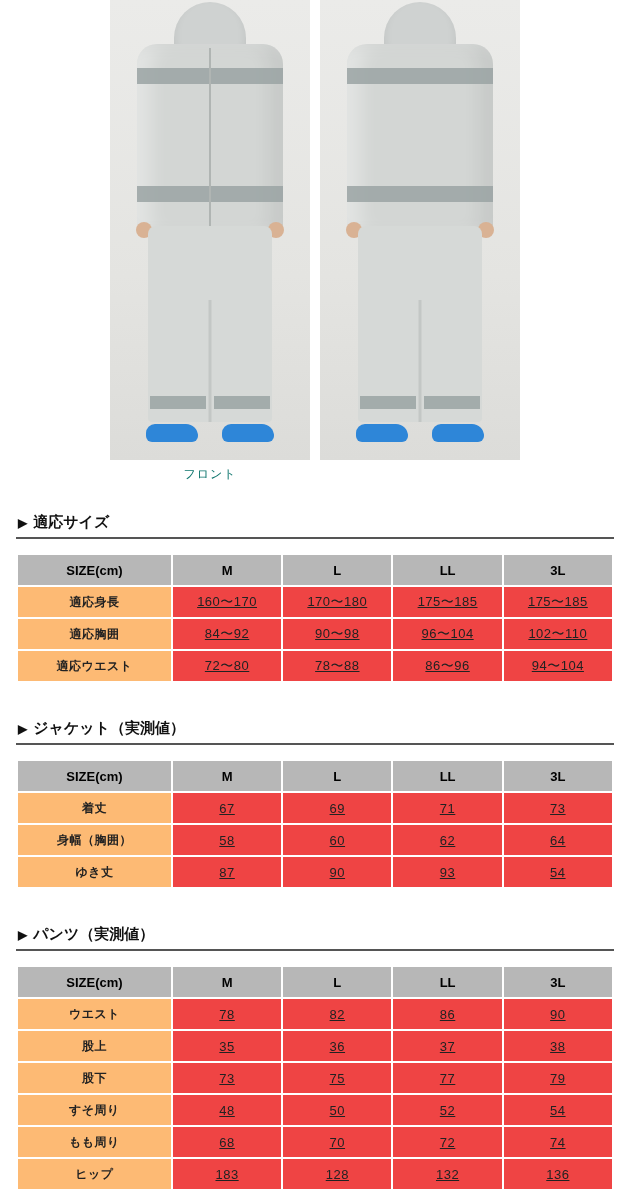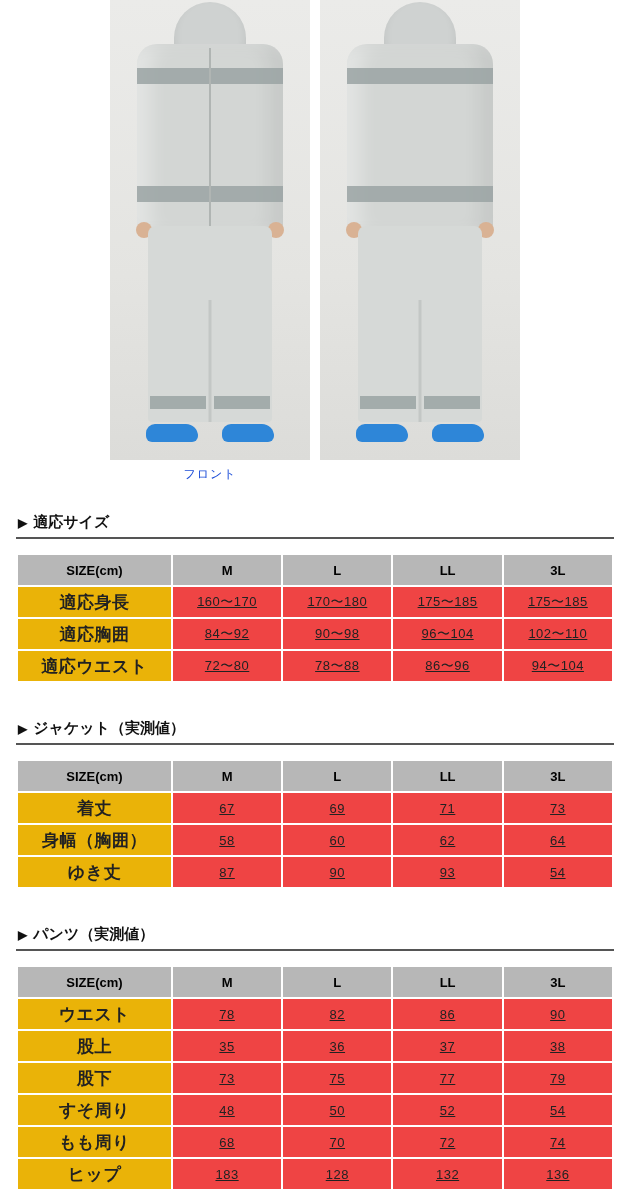--- a/index.html
+++ b/index.html
@@ -33,21 +33,21 @@
   }
   .photo-frame {
     width: 200px;
     height: 460px;
     background: #e8e8e6;
     position: relative;
     overflow: hidden;
   }
   .photo-caption {
     font-size: 12px;
-    color: #1d4ed8;
+    color: #0f766e;
     padding: 6px 0 10px 0;
     letter-spacing: 1px;
   }
 
   
   .fig {
     position: absolute;
     left: 0; top: 0; right: 0; bottom: 0;
     background: linear-gradient(180deg,#ebebe9 0%, #e4e4e1 60%, #dcdcd9 100%);
   }
@@ -199,23 +199,23 @@
     color: #222;
     font-weight: normal;
   }
   table.size thead th {
     background: #b7b7b7;
     font-weight: bold;
     font-size: 13px;
     color: #000000;
   }
   table.size tbody th {
-    background: #eab308;
+    background: #fdba74;
     font-weight: bold;
-    font-size: 17px;
+    font-size: 12px;
     letter-spacing: .5px;
   }
   table.size tbody td {
     background: #ef4444;
     letter-spacing: .5px;
     text-decoration: underline;
   }
   table.size col.lbl { width: 26%; }
   .spacer { height: 10px; }
   .bottom-pad { height: 6px; }

